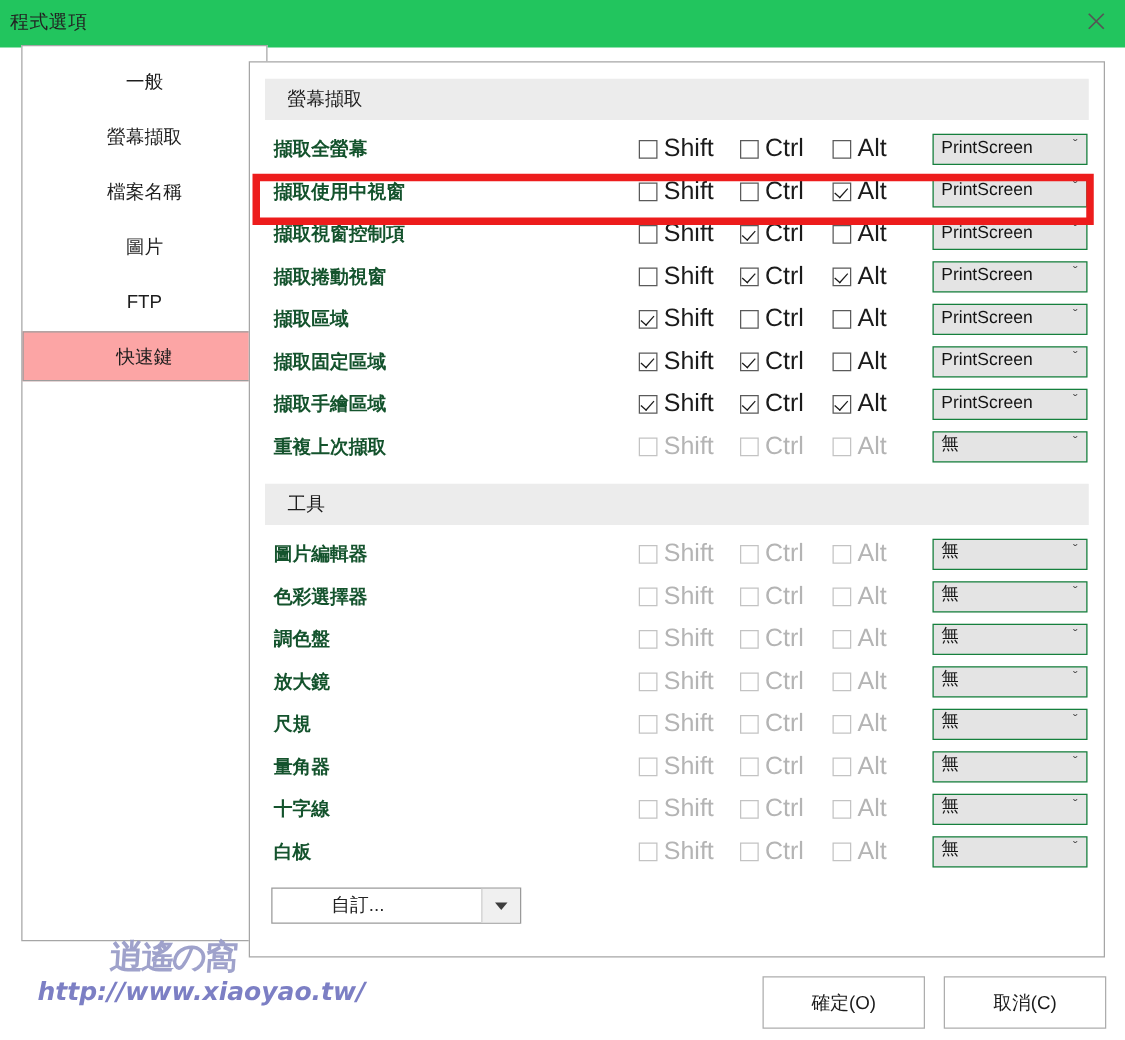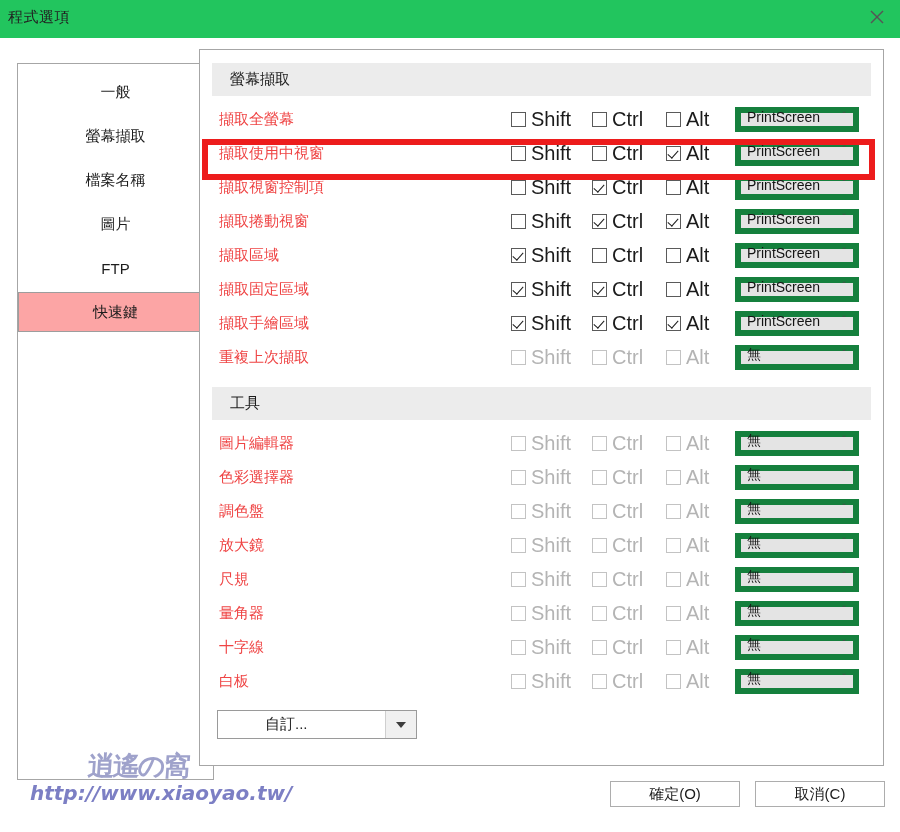--- a/index.html
+++ b/index.html
@@ -22,21 +22,21 @@
   }
   .close-btn {
     position:absolute; right:0; top:0; width:46px; height:34px;
     display:flex; align-items:center; justify-content:center;
     cursor:pointer;
   }
   .close-btn svg { display:block; }
 
   
   .sidebar {
-    position:absolute; left:17px; top:63px; width:197px; height:717px;
+    position:absolute; left:17px; top:36px; width:197px; height:717px;
     background:#ffffff; border:1px solid #a6a6a6;
   }
   .side-item {
     height:40px; display:flex; align-items:center; justify-content:center;
     font-size:15px; color:#1d1d1d; cursor:pointer;
     margin: 4px 0;
   }
   .side-item.first { margin-top:8px; }
   .side-item.selected { background:#fca5a5; border:1px solid #9d9d9d; }
 
@@ -50,22 +50,23 @@
     margin:13px 12px 0 12px; height:33px; background:#ececec;
     display:flex; align-items:center; padding-left:18px;
     font-size:15px; color:#1c1c1c;
   }
 
   .rows { margin-top:6px; }
   .row {
     position:relative; height:34px; display:flex; align-items:center;
   }
   .row-label {
-    position:absolute; left:19px; font-size:15px; color:#ef4444;
+    position:absolute; left:19px; font-size:15px; color:#14532d;
     white-space:nowrap;
+    font-weight:bold;
   }
 
   .cb-group { position:absolute; display:flex; align-items:center; }
   .cb-shift { left:311px; }
   .cb-ctrl  { left:392px; }
   .cb-alt   { left:466px; }
 
   .cbx {
     width:15px; height:15px; border:1px solid #5a5a5a; background:#ffffff;
     display:inline-block; position:relative; cursor:pointer; flex:0 0 auto;
@@ -73,22 +74,22 @@
   .cbx.disabled { border-color:#c3c3c3; }
   .cbx.checked::after {
     content:""; position:absolute; left:3px; top:1px;
     width:5px; height:9px; border:solid #1a1a1a;
     border-width:0 1.6px 1.6px 0; transform:rotate(42deg);
   }
   .cb-text { margin-left:5px; font-size:20px; color:#1b1b1b; }
   .cb-text.disabled { color:#b4b4b4; }
 
   .combo {
-    position:absolute; left:535px; width:124px; height:25px;
-    background:#e4e4e4; border:6px solid #15803d;
+    position:absolute; left:546px; width:124px; height:25px;
+    background:#e4e4e4; border:1px solid #15803d;
     display:flex; align-items:center; justify-content:space-between;
     padding:0 7px 5px 6px; cursor:pointer;
   }
   .combo-val { font-size:14px; color:#141414; white-space:nowrap; }
   .combo-arrow { color:#4a4a4a; font-size:11px; line-height:1; }
 
   
   .custom-combo {
     position:absolute; left:17px; top:660px; width:200px; height:29px;
     border:1px solid #9a9a9a; background:#ffffff; display:flex;padding-left:39px;
@@ -107,21 +108,21 @@
   }
 
   
   .red-box {
     position:absolute; left:202px; top:139px; width:673px; height:41px;
     border:6px solid #ed1c1c; pointer-events:none; z-index:40;
   }
 
   
   .btn {
-    position:absolute; height:26px; width:130px;
+    position:absolute; height:42px; width:130px;
     border:1px solid #adadad; background:#ffffff;
     display:flex; align-items:center; justify-content:center;
     font-size:15px; color:#1b1b1b; cursor:pointer;
   }
   .btn-ok { left:610px; top:781px; }
   .btn-cancel { left:755px; top:781px; }
 
   
   .watermark { position:absolute; left:30px; top:752px; z-index:30; }
   .wm-logo {

